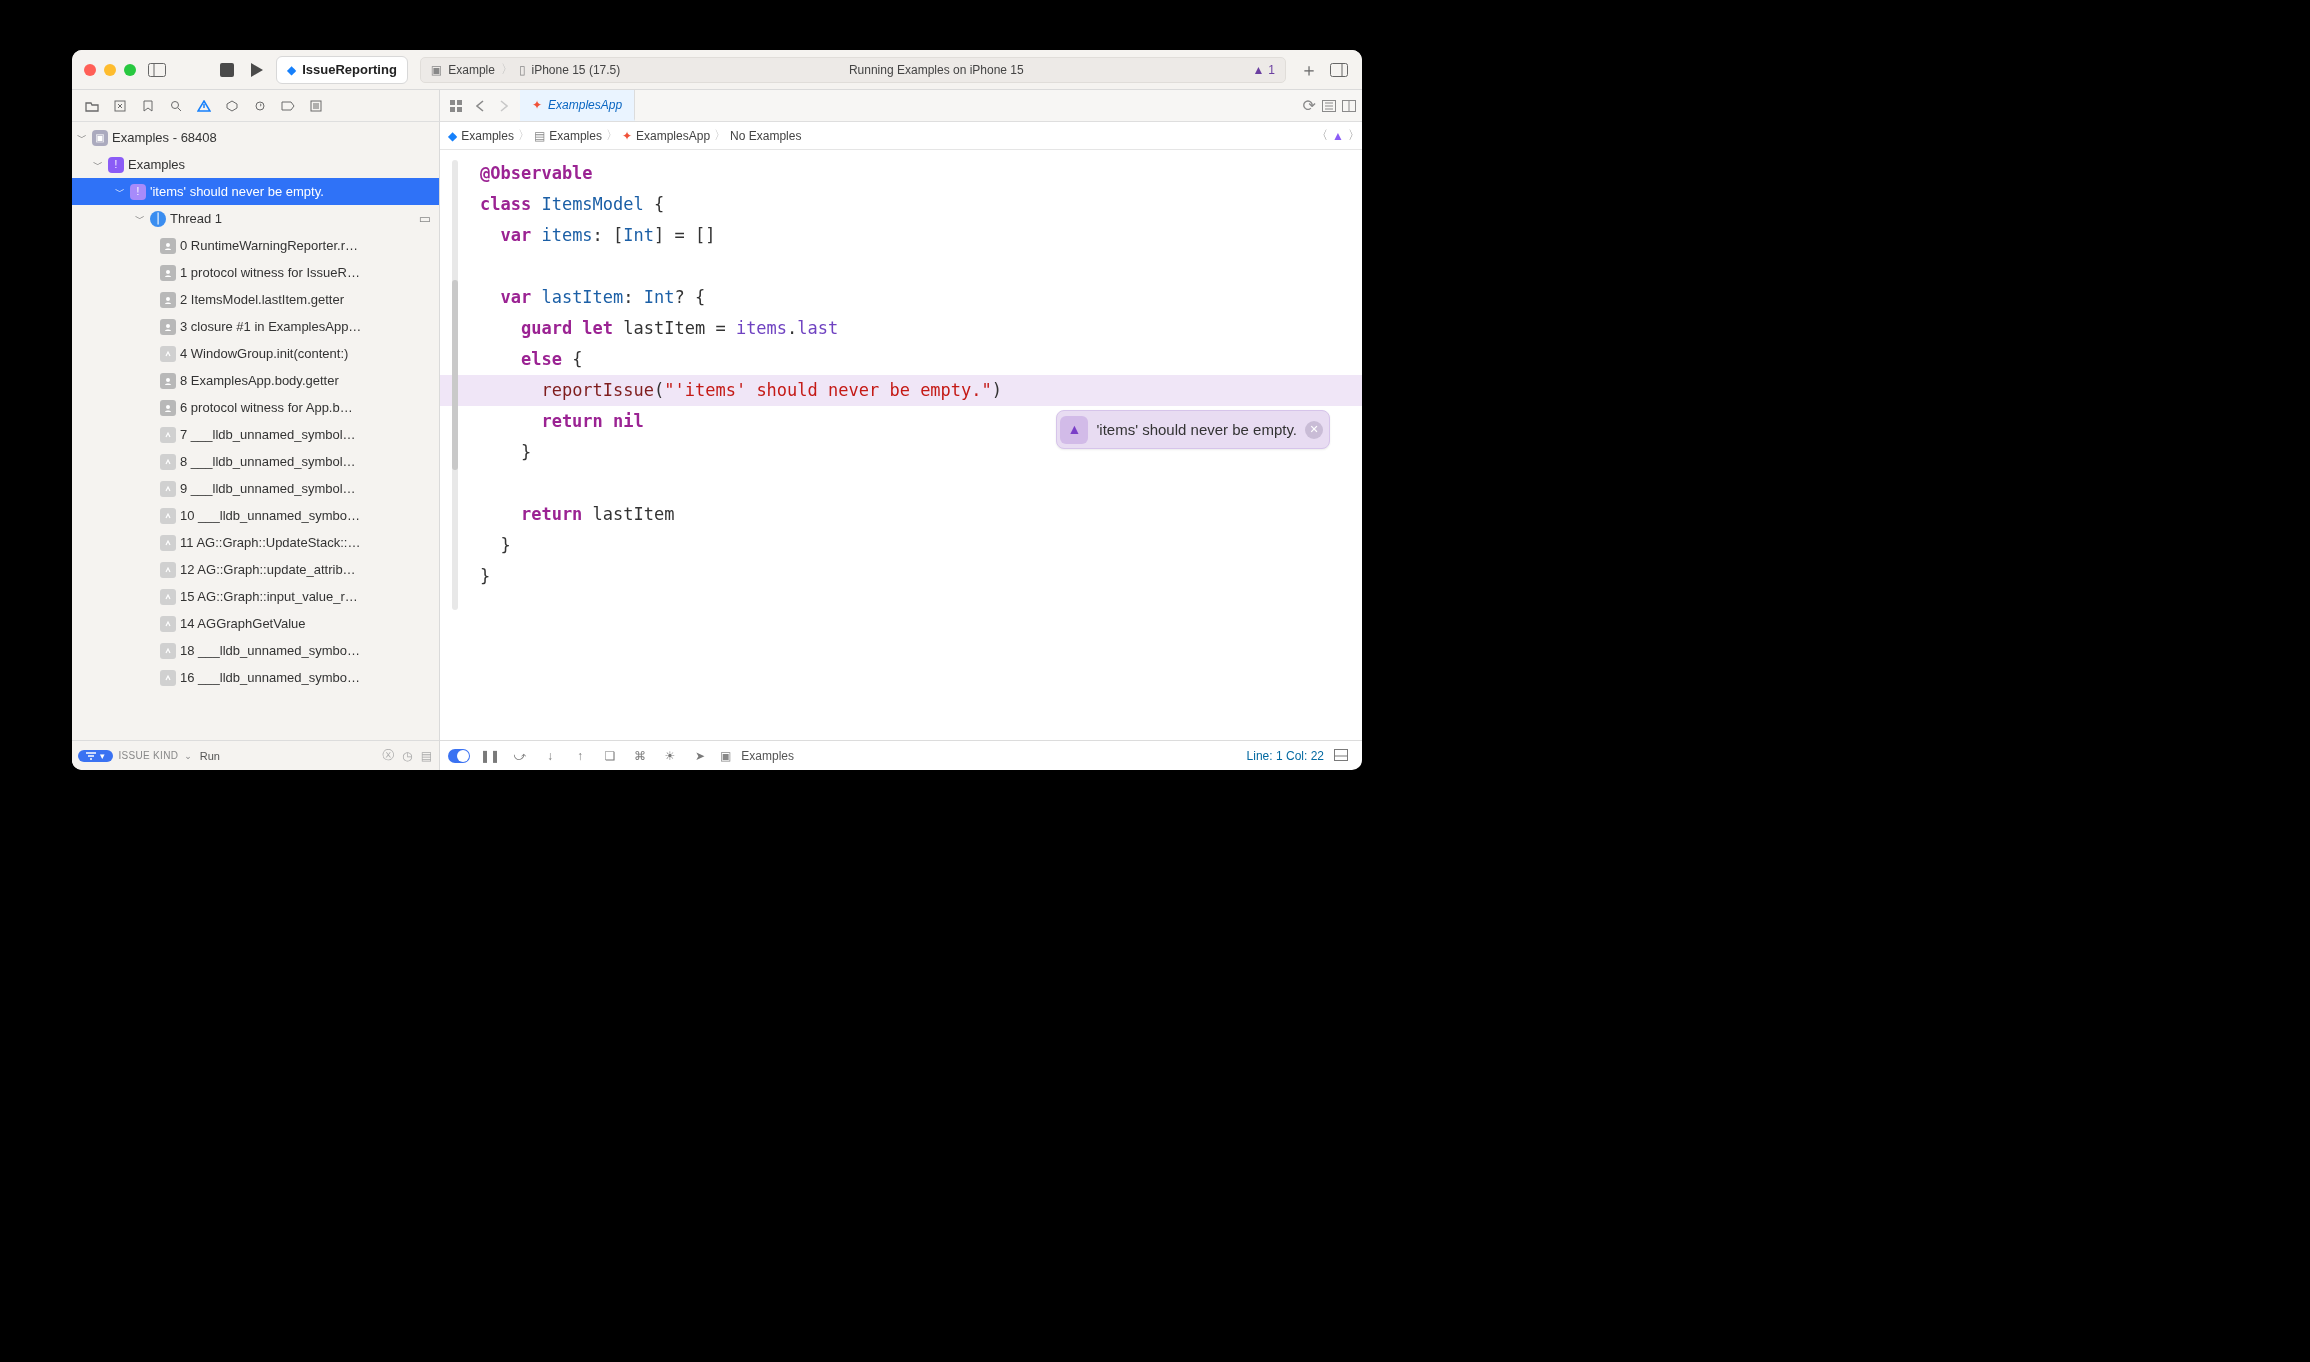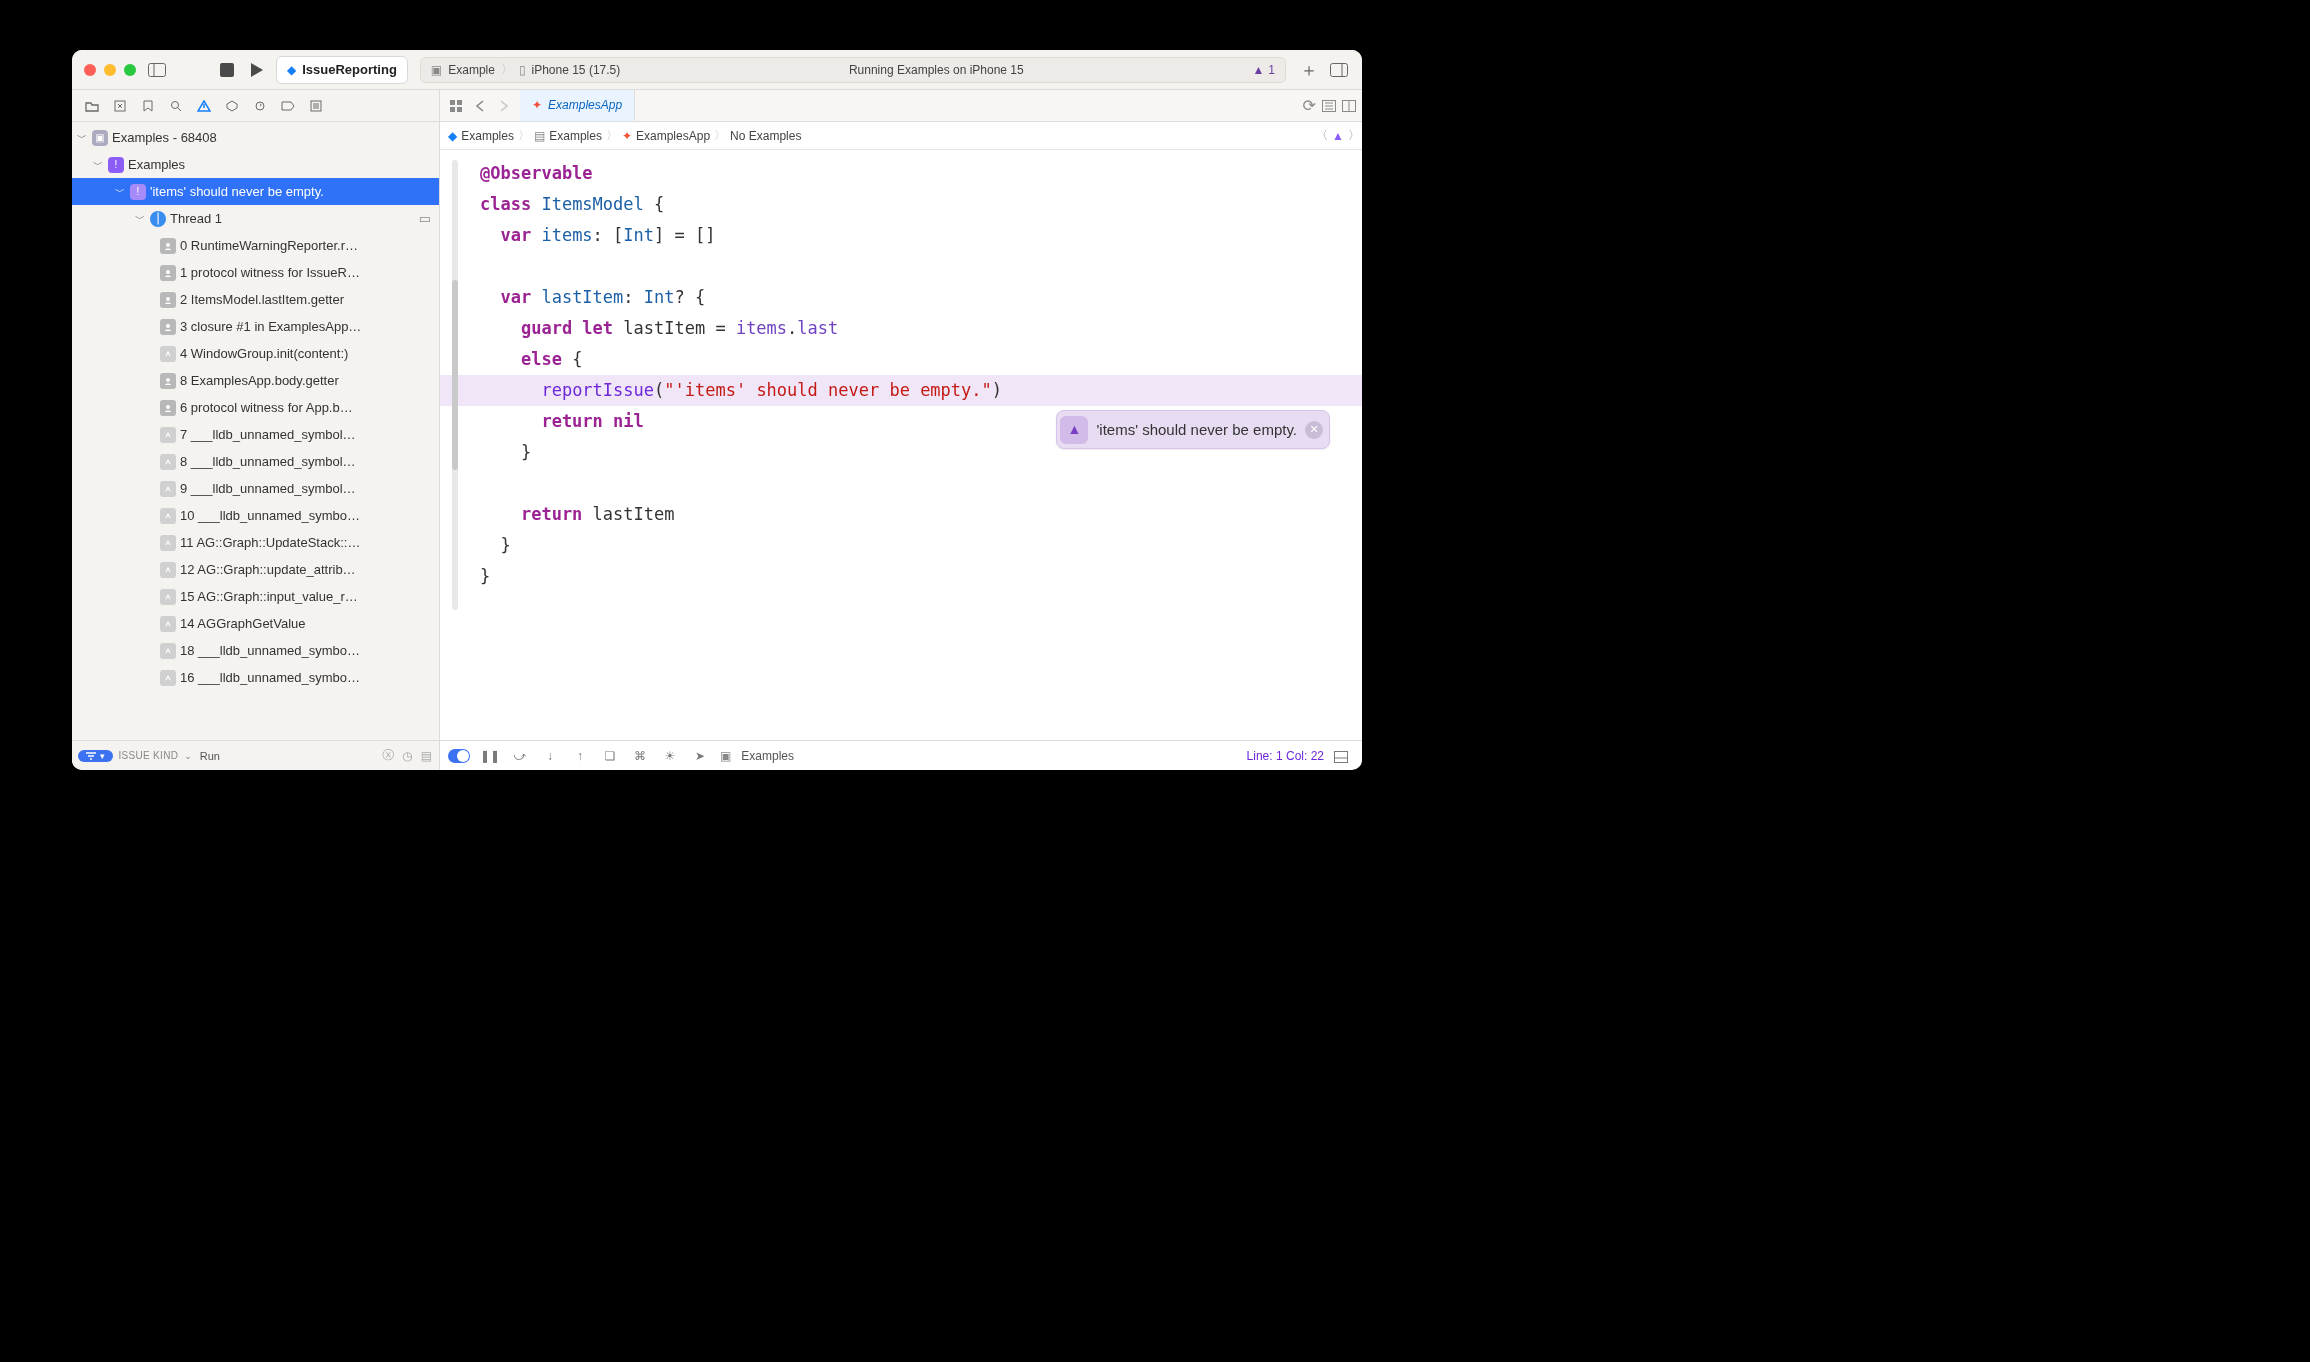--- a/index.html
+++ b/index.html
@@ -72,37 +72,37 @@
   .sidebar-bottom .rico{color:#aaa;font-size:12px;margin:0 1px}
   
   .editor-pane{flex:1;display:flex;flex-direction:column;min-height:0;position:relative}
   .code-wrap{flex:1;position:relative;overflow:hidden;font-family:"SF Mono",Menlo,Consolas,monospace;font-size:17px;line-height:31px;color:#333}
   .gutter{position:absolute;left:12px;top:10px;bottom:0;width:6px;background:#e8e8e8;border-radius:3px}
   .gutter-seg{position:absolute;left:12px;width:6px;background:#c9c9c9;border-radius:3px}
   .code{position:absolute;left:40px;top:8px;right:0}
   pre{margin:0;white-space:pre}
   .k-keyword{color:#9b2393;font-weight:700}
   .k-type{color:#1b5fa6}
-  .k-func{color:#6d28d9}
+  .k-func{color:#7f1d1d}
   .k-str{color:#c41a16}
   .k-prop{color:#6f42c1}
   .line-hl{position:absolute;left:0;right:0;height:31px;background:#f0e6f7}
   .inline-issue{
     position:absolute; right:32px; background:#e8dcf2;border:1px solid #d6c4ea;border-radius:8px;
     display:flex;align-items:center;padding:3px 6px 3px 3px;font-family:-apple-system,Arial;font-size:15px;color:#333;gap:8px;
     box-shadow:0 1px 2px rgba(0,0,0,0.08);
   }
   .inline-issue .badge{width:28px;height:28px;border-radius:6px;background:#d2bbe8;display:flex;align-items:center;justify-content:center;color:#7a3fc7;font-size:14px;font-weight:bold}
   .inline-issue .close{width:18px;height:18px;border-radius:50%;background:#c9bcd6;color:#fff;display:flex;align-items:center;justify-content:center;font-size:11px}
   
   .debugbar{height:30px;border-top:1px solid #dcdcdc;display:flex;align-items:center;padding:0 8px;font-size:12px;color:#555;gap:10px}
   .debugbar .ico{width:20px;text-align:center;color:#7a7a7a}
   .dbg-toggle{width:22px;height:14px;background:#3a72f2;border-radius:8px;position:relative}
   .dbg-toggle:after{content:"";position:absolute;right:1px;top:1px;width:12px;height:12px;background:#fff;border-radius:50%}
-  .debugbar .right{margin-left:auto;display:flex;align-items:flex-end;gap:10px;color:#6d28d9}
+  .debugbar .right{margin-left:auto;display:flex;align-items:flex-start;gap:10px;color:#0369a1}
   svg{display:block}
 </style>
 </head>
 <body>
 
 <div class="stage">
 <div class="window">
 
   <div class="titlebar">
     <div class="traffic">

